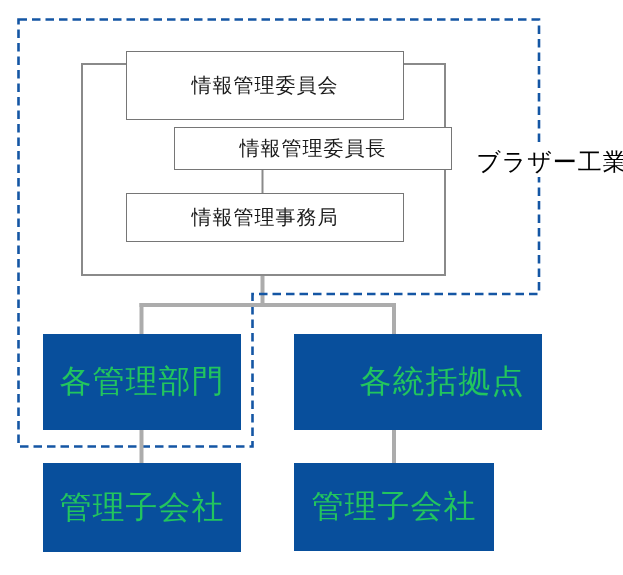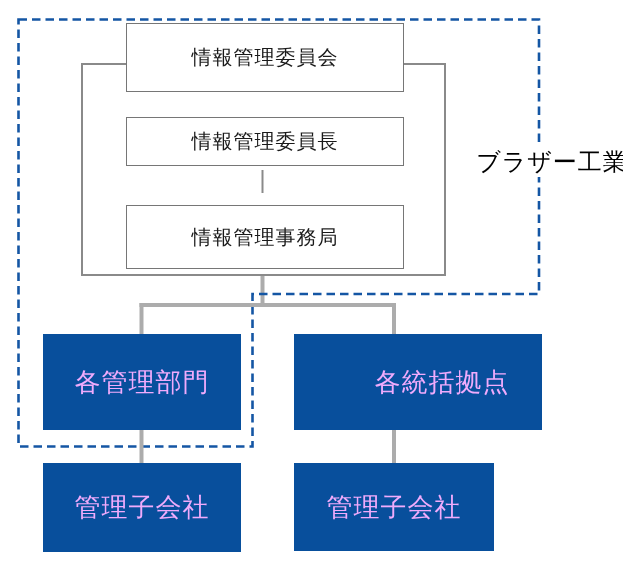--- a/index.html
+++ b/index.html
@@ -34,28 +34,28 @@
     box-sizing: border-box;
     background: #ffffff;
     color: #1a1a1a;
     font-size: 20px;
     display: flex;
     align-items: center;
     justify-content: center;
     z-index: 2;
     letter-spacing: 1px;
   }
-  .wb-committee   { top: 23px;  height: 69px; }
-  .wb-chairman    { top: 117px; height: 49px; }
-  .wb-secretariat { top: 193px; height: 64px; margin-top: 12px; }
+  .wb-committee   { top: 51px;  height: 69px; }
+  .wb-chairman    { top: 127px; height: 43px; margin-left: 48px; }
+  .wb-secretariat { top: 193px; height: 49px; }
   .blue-box {
     position: absolute;
     background: #084f9c;
-    color: #f0abfc;
-    font-size: 26px;
+    color: #22c55e;
+    font-size: 32px;
     display: flex;
     align-items: center;
     justify-content: center;
     z-index: 2;
     letter-spacing: 1px;
   }
   .bb-dept  { left: 43px;  top: 334px; width: 198px; height: 96px; }
   .bb-sites { left: 294px; top: 334px; width: 200px; height: 96px; padding-left: 48px; }
   .bb-sub-l { left: 43px;  top: 463px; width: 198px; height: 89px; }
   .bb-sub-r { left: 294px; top: 463px; width: 200px; height: 88px; }

